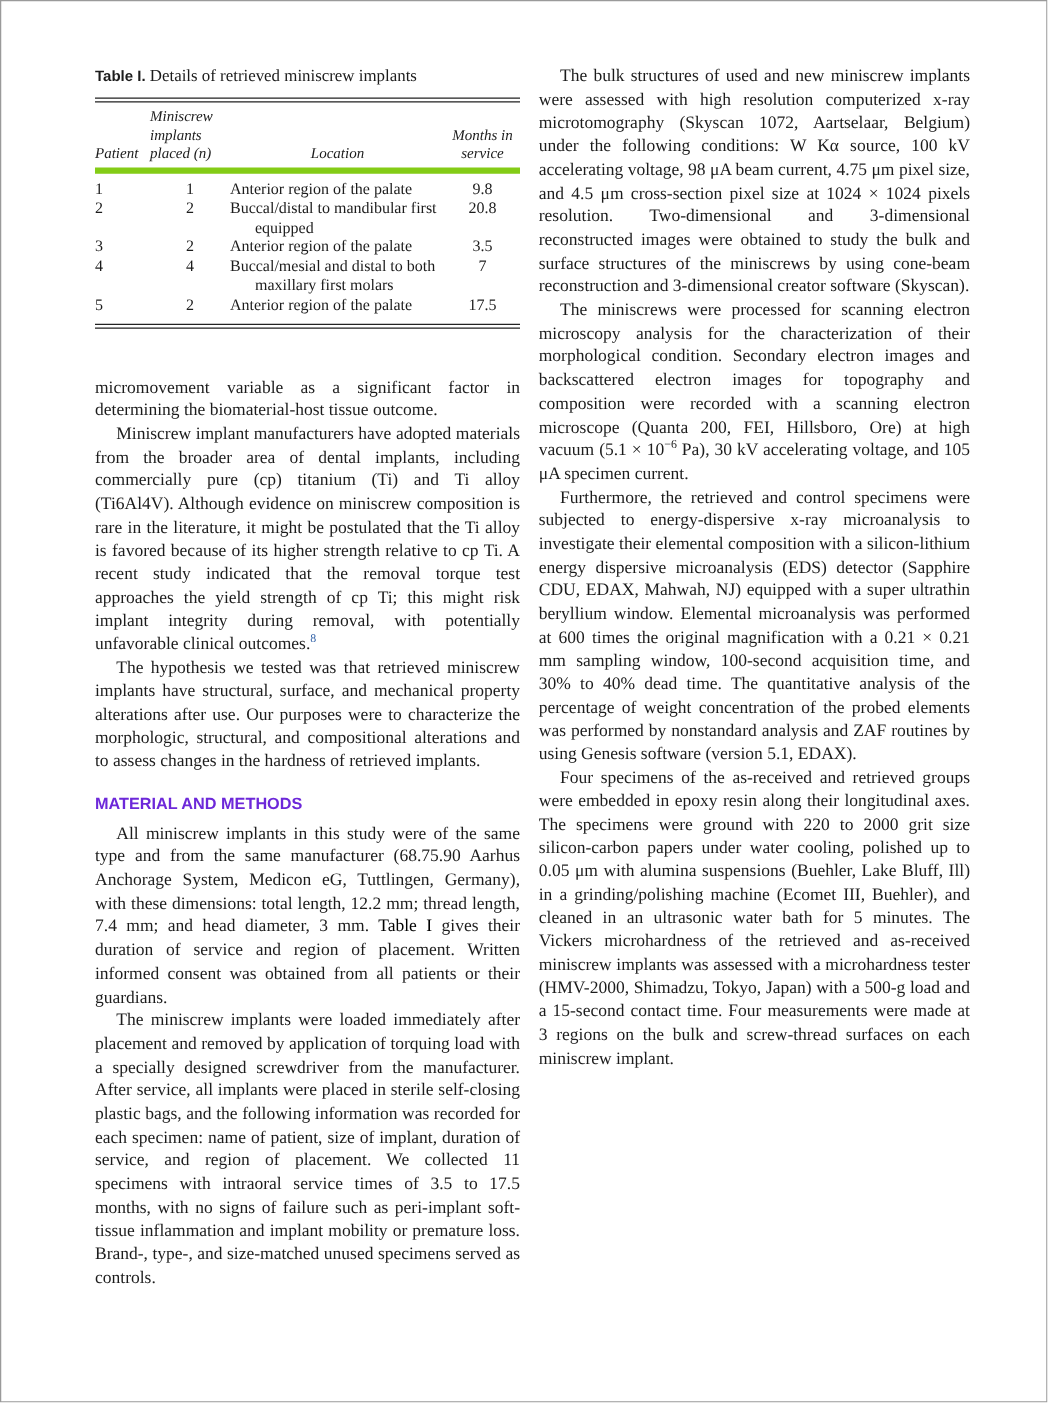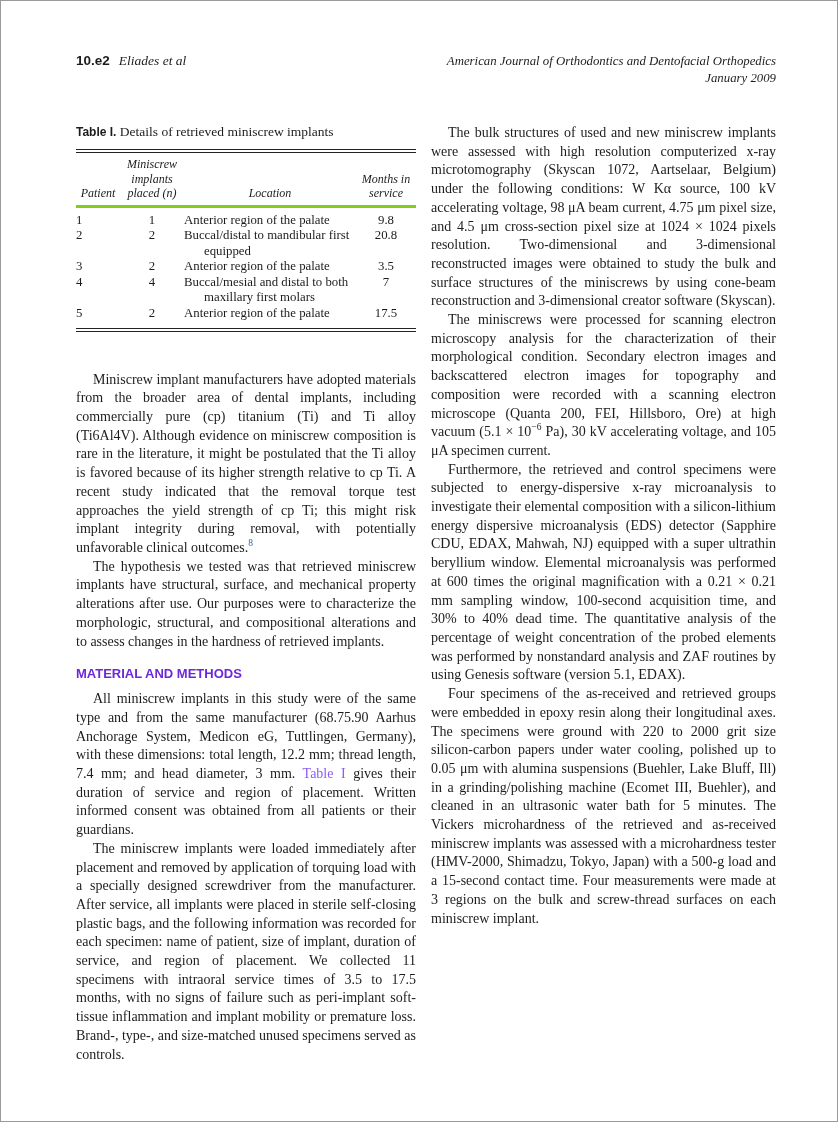--- a/index.html
+++ b/index.html
@@ -35,21 +35,21 @@
   .columns { display: flex; }
   .col-left  { width: 340px; margin-right: 15px; }
   .col-right { width: 345px; }
   
   p.body-par {
     font-size: 14px; line-height: 18.7px;
     text-align: justify;
     hyphens: none;
   }
   p.body-par.indent { text-indent: 17px; }
-  .link { color: #8b5cf6; }
+  .link { color: #000000; }
   sup { font-size: 0.68em; line-height: 0; }
   sup.link { color: #2e5fa6; }
   h2.section-heading {
     font-family: "Liberation Sans", sans-serif;
     font-weight: bold; font-size: 13px;
     margin: 15px 0 9px 0;
     color: #6d28d9;
   }
   
   .table-block { margin-bottom: 39px; }
@@ -60,24 +60,23 @@
   }
   table.data-table {
     width: 100%;
     border-collapse: collapse;
     border-top: 4px double #222;
     border-bottom: 4px double #222;
   }
   table.data-table thead th {
     font-style: italic; font-weight: normal;
     font-size: 12px; line-height: 14.5px;
-    border-bottom: 3px solid #84cc16;
+    border-bottom: 5px solid #84cc16;
     padding: 4px 0 4px 0;
     vertical-align: bottom;
-    text-align: center;
   }
   th.th-patient { text-align: left; width: 44px; }
   th.th-implants { text-align: left; width: 64px; }
   th.th-location { text-align: center; width: 172px; }
   th.th-months { text-align: center; width: 60px; }
   table.data-table tbody td {
     font-size: 12.8px; line-height: 15.6px;
     padding: 0; vertical-align: top;
   }
   tbody tr:first-child td { padding-top: 5px; }
@@ -86,30 +85,20 @@
   td.td-implants { text-align: center; padding-right: 14px; }
   td.td-location { text-align: left; padding-left: 4px; }
   td.td-location .loc-cont { padding-left: 20px; }
   td.td-months { text-align: center; }
 </style>
 </head>
 <body>
 
 <div class="page">
 
-  <div class="running-head">
-    <div class="rh-left">
-      <span class="rh-pagenum">10.e2</span>
-      <span class="rh-authors">Eliades et al</span>
-    </div>
-    <div class="rh-right">
-      <div>American Journal of Orthodontics and Dentofacial Orthopedics</div>
-      <div>January 2009</div>
-    </div>
-  </div>
 
   <div class="columns">
 
     <div class="col-left">
 
       <div class="table-block">
         <div class="table-caption">
           <span class="cap-label">Table I.</span>
           <span>Details of retrieved miniscrew implants</span>
         </div>
@@ -162,20 +151,21 @@
                 <td class="td-implants">2</td>
                 <td class="td-location">
                   <div>Anterior region of the palate</div>
                 </td>
                 <td class="td-months">17.5</td>
               </tr>
             </tbody>
         </table>
       </div>
 
+      <p class="body-par"><span>micromovement variable as a significant factor in determining the biomaterial-host tissue outcome.</span></p>
       <p class="body-par indent"><span>Miniscrew implant manufacturers have adopted materials from the broader area of dental implants, including commercially pure (cp) titanium (Ti) and Ti alloy (Ti6Al4V). Although evidence on miniscrew composition is rare in the literature, it might be postulated that the Ti alloy is favored because of its higher strength relative to cp Ti. A recent study indicated that the removal torque test approaches the yield strength of cp Ti; this might risk implant integrity during removal, with potentially unfavorable clinical outcomes.</span><sup class="link">8</sup></p>
       <p class="body-par indent"><span>The hypothesis we tested was that retrieved miniscrew implants have structural, surface, and mechanical property alterations after use. Our purposes were to characterize the morphologic, structural, and compositional alterations and to assess changes in the hardness of retrieved implants.</span></p>
 
       <h2 class="section-heading">MATERIAL AND METHODS</h2>
 
       <p class="body-par indent"><span>All miniscrew implants in this study were of the same type and from the same manufacturer (68.75.90 Aarhus Anchorage System, Medicon eG, Tuttlingen, Germany), with these dimensions: total length, 12.2 mm; thread length, 7.4 mm; and head diameter, 3 mm. </span><span class="link">Table I</span><span> gives their duration of service and region of placement. Written informed consent was obtained from all patients or their guardians.</span></p>
       <p class="body-par indent"><span>The miniscrew implants were loaded immediately after placement and removed by application of torquing load with a specially designed screwdriver from the manufacturer. After service, all implants were placed in sterile self-closing plastic bags, and the following information was recorded for each specimen: name of patient, size of implant, duration of service, and region of placement. We collected 11 specimens with intraoral service times of 3.5 to 17.5 months, with no signs of failure such as peri-implant soft-tissue inflammation and implant mobility or premature loss. Brand-, type-, and size-matched unused specimens served as controls.</span></p>
 
     </div>
 

